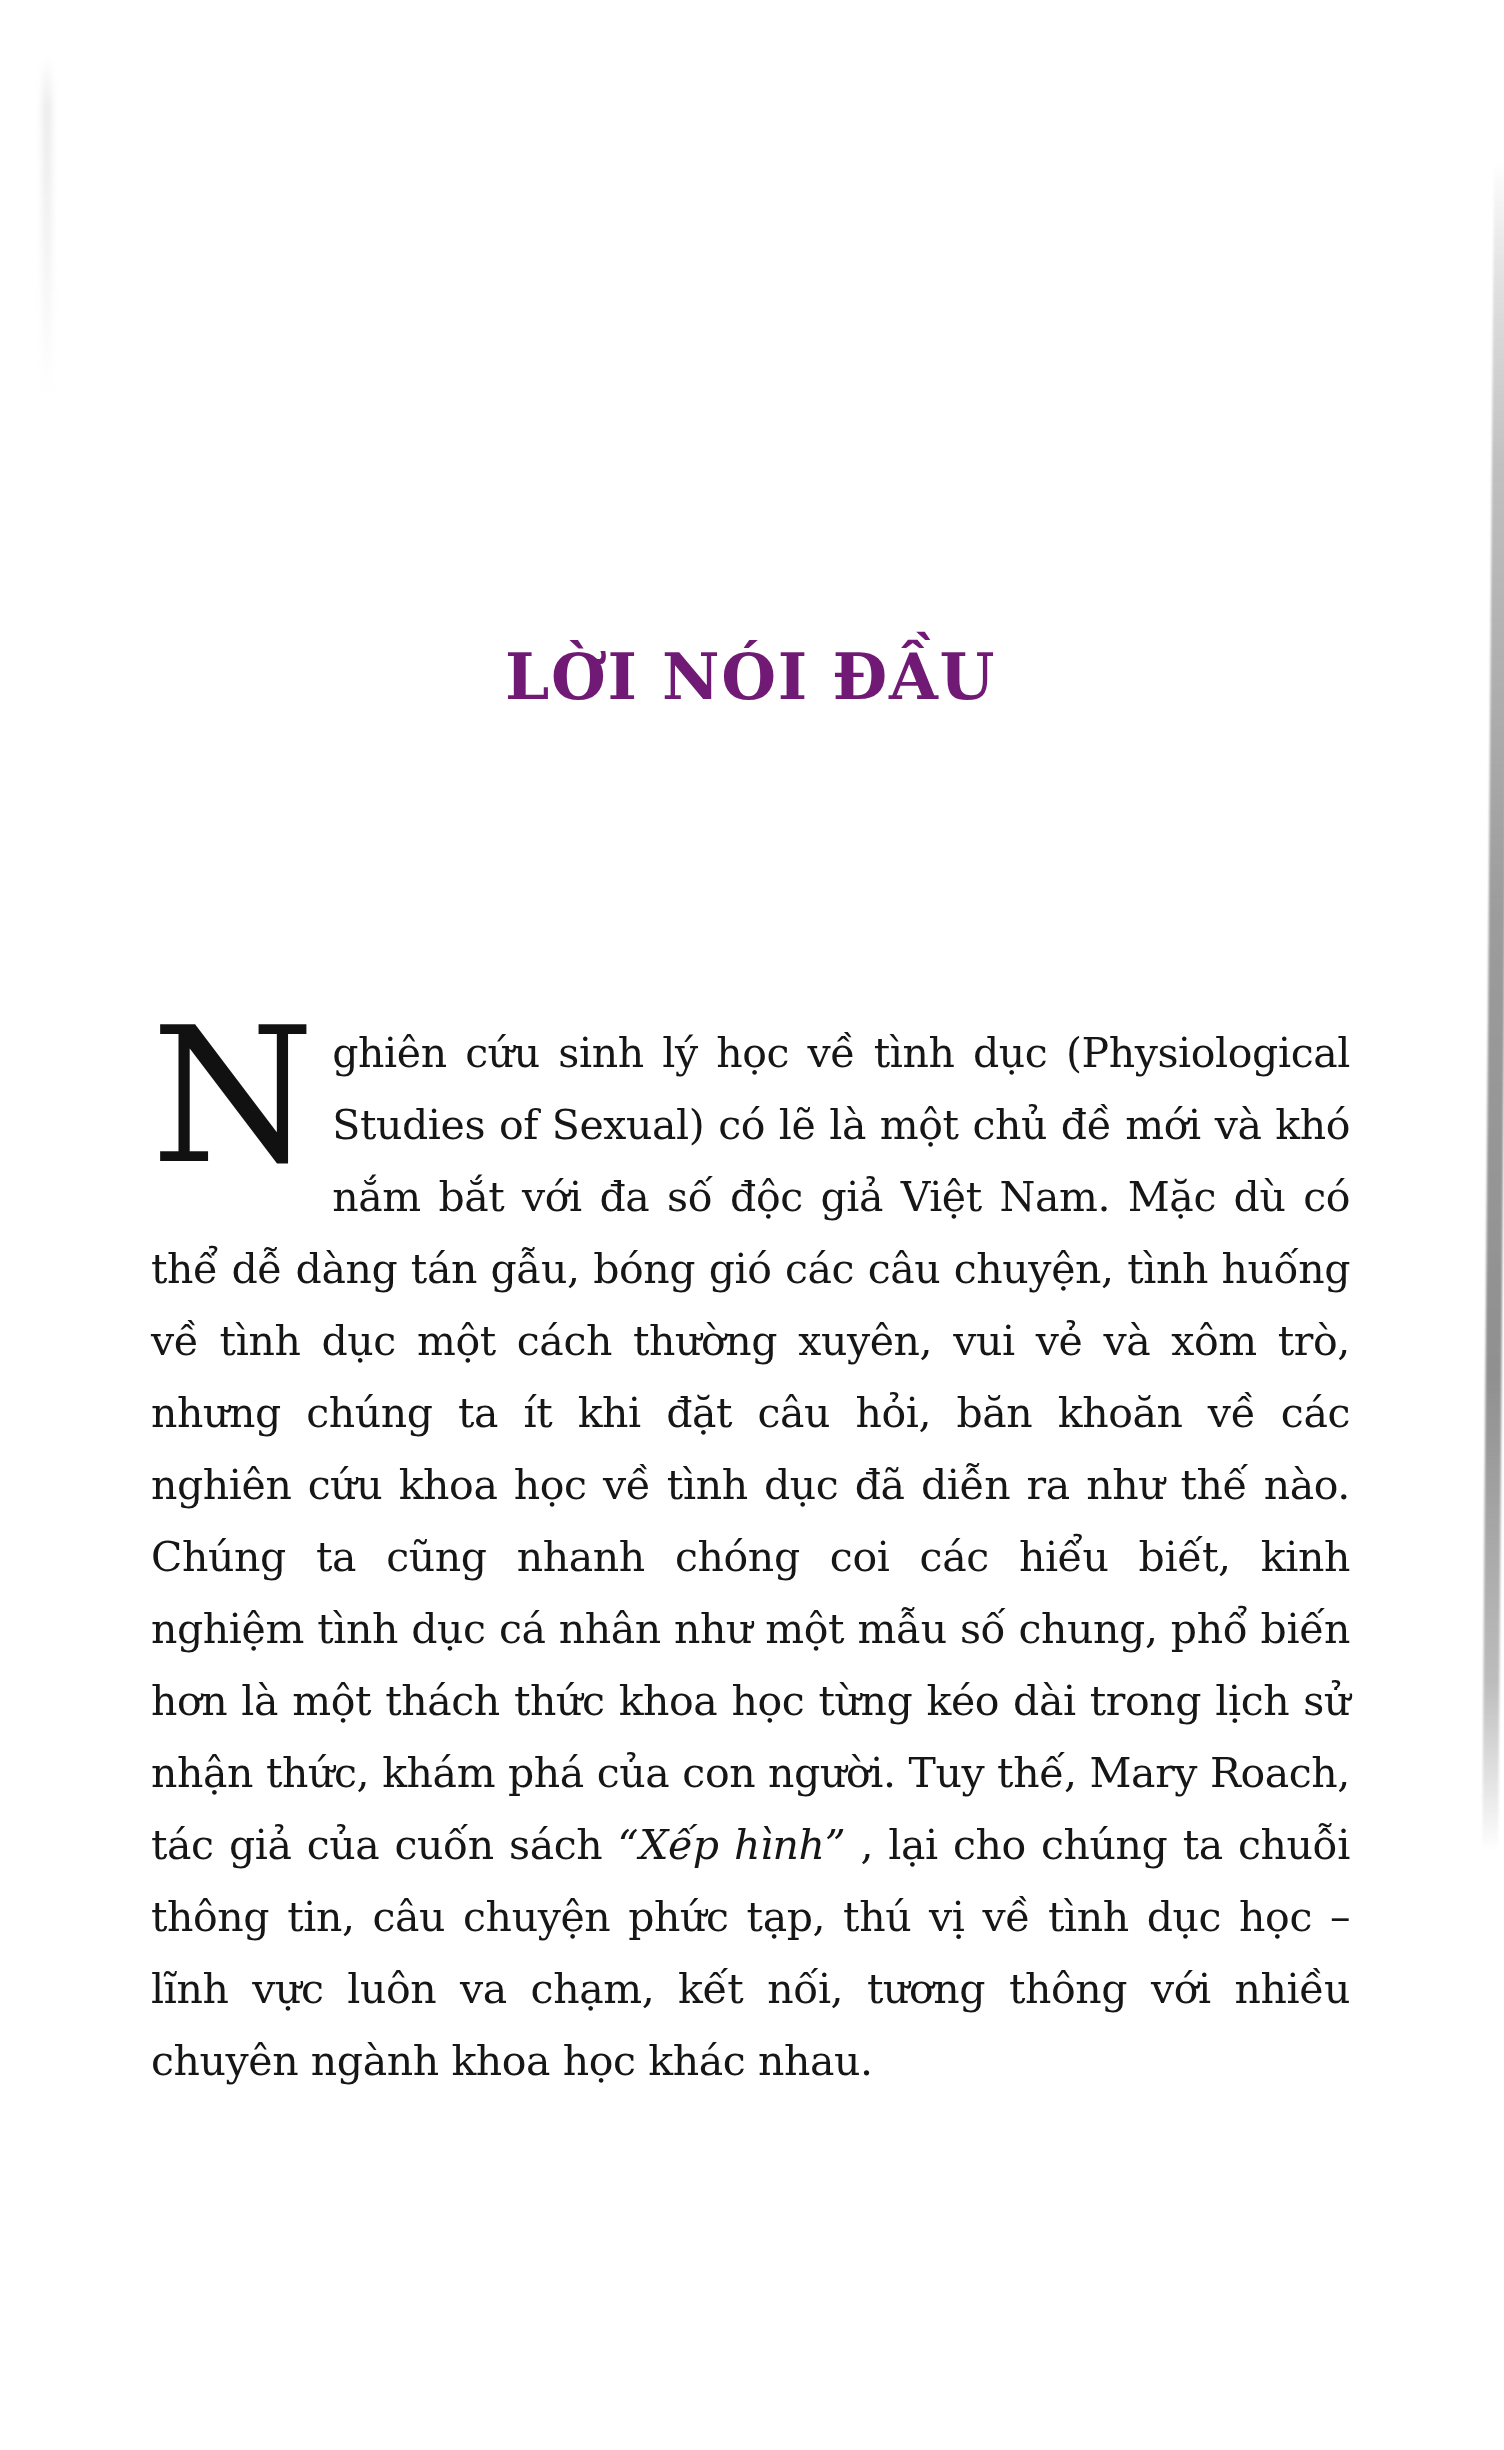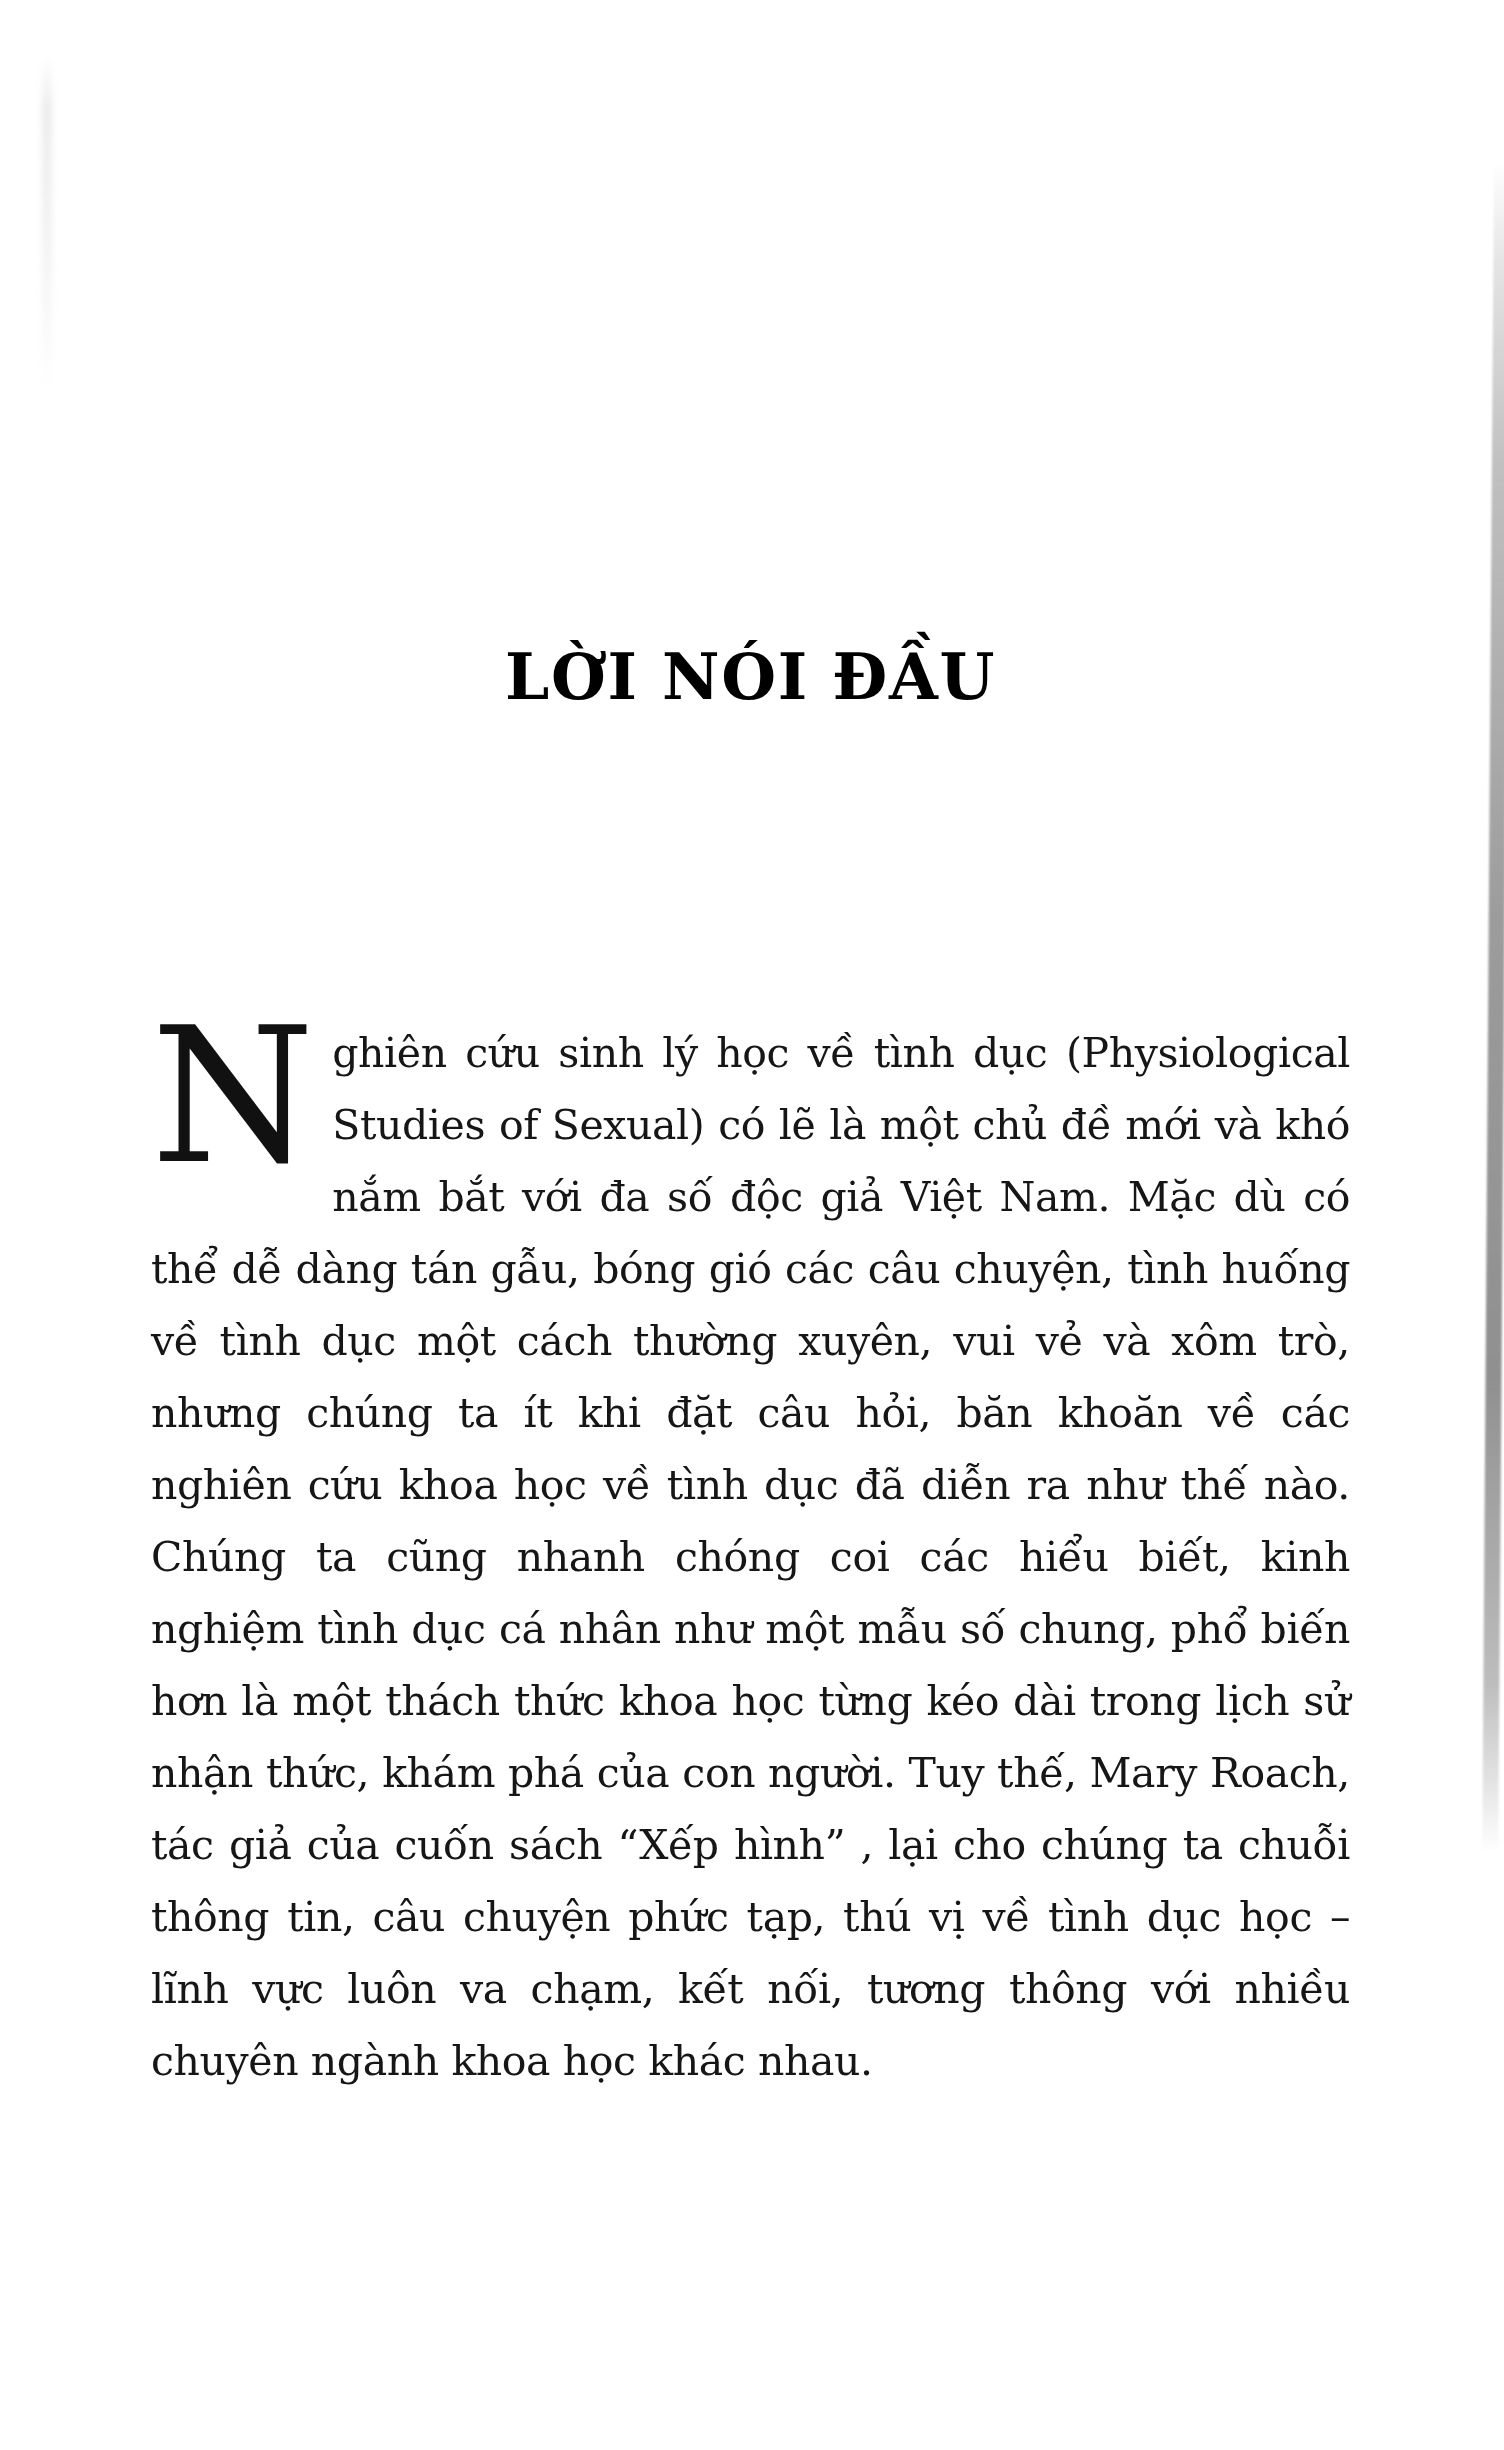--- a/index.html
+++ b/index.html
@@ -51,21 +51,21 @@
   }
   .title {
     position: absolute;
     top: 640px;
     left: 151px;
     width: 1199px;
     text-align: center;
     font-size: 63px;
     font-weight: bold;
     letter-spacing: 1.6px;
-    color: #000000;
+    color: #701a75;
     white-space: nowrap;
   }
   .body-text {
     position: absolute;
     top: 1017px;
     left: 151px;
     width: 1199px;
     font-size: 41px;
     line-height: 72px;
     letter-spacing: -0.4px;
@@ -81,20 +81,21 @@
   }
   .dropcap {
     float: left;
     font-size: 187px;
     line-height: 0.78;
     margin: 6.5px 18px -6.5px 0;
     font-weight: normal;
     color: #111111;
   }
   .italic {
+    font-style: italic;
   }
 </style>
 </head>
 <body>
 
 <div class="page">
 
   <div class="left-streak"></div>
   <div class="right-strip"></div>
 

